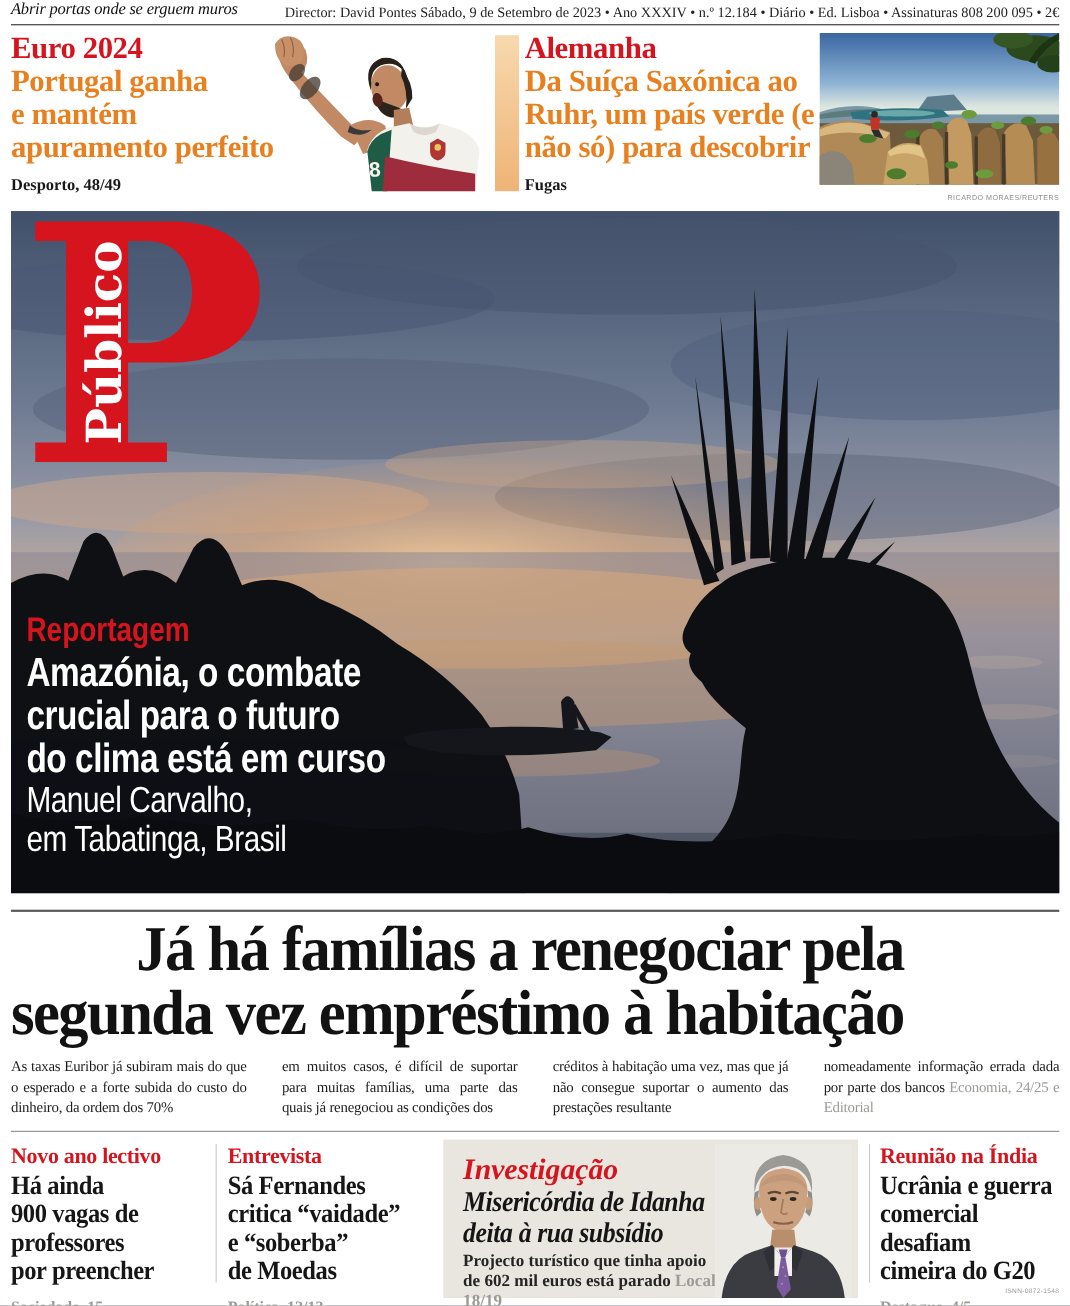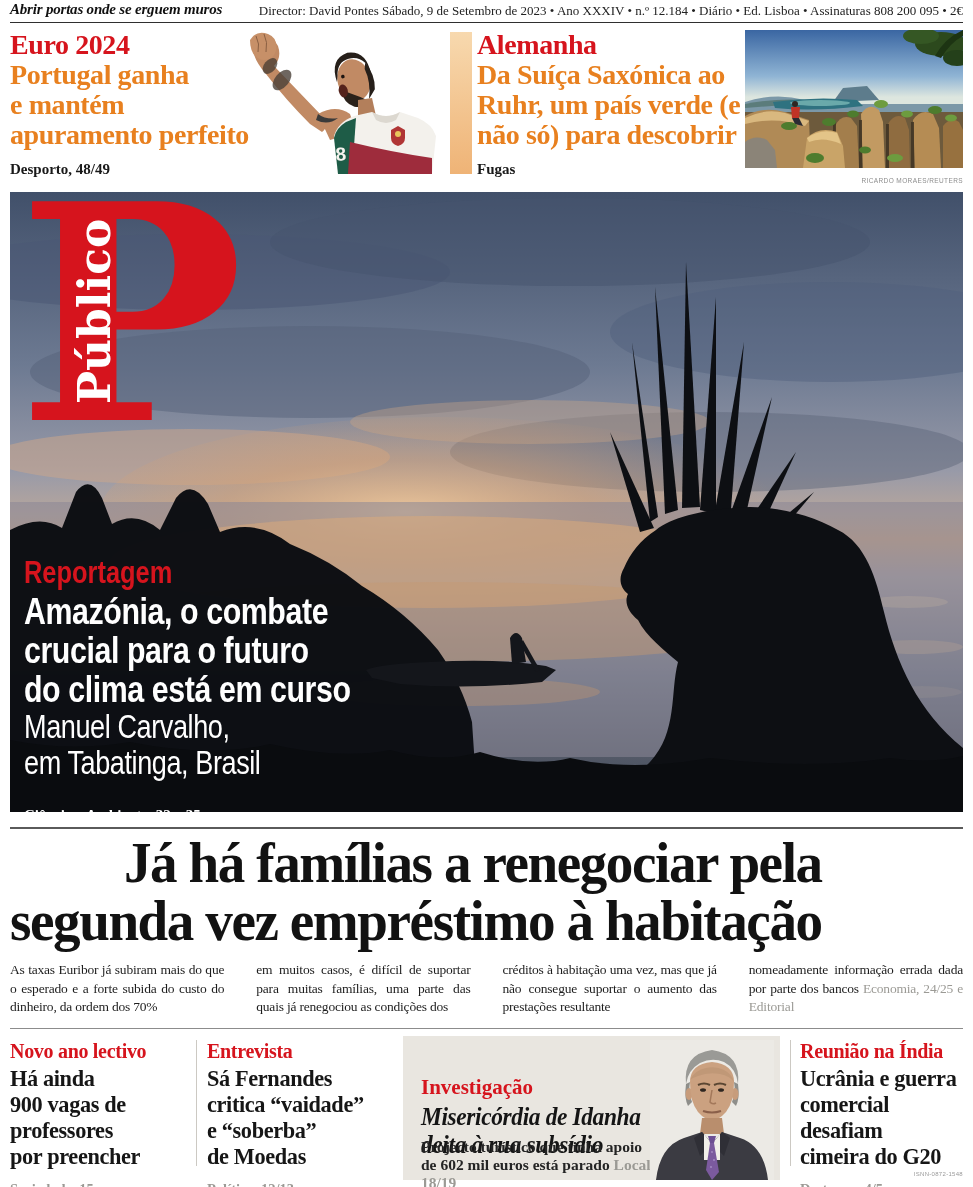--- a/index.html
+++ b/index.html
@@ -9,21 +9,21 @@
 
   
   .rule{position:absolute;left:10px;right:10px;height:0;border-top:1px solid #2f2f2f;}
   .rule-top{top:22px;}
   .rule-mid{top:827px;border-top:2px solid #5a5a5a;}
   .rule-low{top:1028px;border-top:1px solid #8c8c8c;}
   .vrule{position:absolute;top:1040px;height:126px;border-left:1px solid #ccc9c3;}
   .vr1{left:196px;} .vr2{left:790px;}
 
   
-  .slogan{position:absolute;left:10px;top:1px;font-size:15px;font-weight:bold;font-style:italic;letter-spacing:-0.2px;color:#111;}
+  .slogan{position:absolute;left:10px;top:1px;font-size:15px;font-weight:normal;font-style:italic;letter-spacing:-0.2px;color:#111;}
   .topmeta{position:absolute;right:10px;top:3px;font-size:13px;color:#222;white-space:nowrap;}
   .topmeta .b{font-weight:normal;text-align:right;}
 
   
   .story-top{position:absolute;top:30px;z-index:2;}
   .story-a{left:10px;width:330px;}
   .story-b{left:477px;width:275px;}
   .kicker-top{font-size:28px;line-height:30px;font-weight:bold;color:var(--accent-red,#d6141d);letter-spacing:-0.4px;}
   .hl-orange{font-size:28px;line-height:30px;font-weight:bold;color:var(--accent-orange,#e8801f);letter-spacing:-0.4px;}
   .ref-dark{font-size:15px;font-weight:bold;margin-top:11px;color:#191919;}
@@ -55,21 +55,21 @@
   .bstory{position:absolute;top:1040px;}
   .b1{left:10px;width:180px;} .b2{left:207px;width:190px;} .b4{left:800px;width:166px;}
   .kicker-b{font-size:20px;font-weight:bold;color:var(--accent-red,#d6141d);letter-spacing:-.3px;line-height:22px;margin-bottom:3px;}
   .hl-b{font-size:24px;font-weight:bold;line-height:26px;letter-spacing:-.4px;color:#161616;}
   .hl-b .ln{display:block;transform:scaleX(.93);transform-origin:0 0;white-space:nowrap;}
   .ref-b{font-size:14.5px;font-weight:bold;color:var(--ref-gray,#9b9a95);margin-top:12px;}
 
   
   .invbox{position:absolute;left:403px;top:1036px;width:377px;height:144px;background:var(--box-bg,#e9e6e0);}
   .inv-text{position:absolute;left:18px;top:16px;}
-  .kicker-i{font-size:21px;font-weight:bold;color:var(--accent-red,#d6141d);line-height:23px;margin-bottom:4px;margin-top:24px;}
+  .kicker-i{font-size:27px;font-weight:bold;font-style:italic;color:var(--accent-red,#d6141d);line-height:23px;margin-bottom:4px;}
   .hl-i{font-size:26px;font-weight:bold;font-style:italic;line-height:28px;letter-spacing:-.4px;color:#151515;}
   .hl-i .ln{display:block;transform:scaleX(.9);transform-origin:0 0;white-space:nowrap;}
   .inv-deck{position:absolute;left:18px;top:102px;width:240px;font-size:15.5px;font-weight:bold;line-height:18px;color:#242424;}
   .photo-portrait{position:absolute;right:6px;bottom:0;width:124px;height:140px;}
 
   .issn{position:absolute;right:10px;top:1171px;font-family:"Liberation Sans",sans-serif;
         font-size:6px;color:#9a9a9a;letter-spacing:.3px;}
 </style>
 </head>
 <body>
@@ -252,21 +252,20 @@
         <text transform="translate(100 212) rotate(-90)" font-family="DejaVu Serif, serif" font-size="44" font-weight="bold" fill="#ffffff">Público</text>
       </g>
     </svg>
     <div class="overlay">
       <span class="cond ov-kicker">Reportagem</span>
       <span class="cond ov-hl">Amazónia, o combate</span>
       <span class="cond ov-hl">crucial para o futuro</span>
       <span class="cond ov-hl">do clima está em curso</span>
       <span class="cond ov-by">Manuel Carvalho,</span>
       <span class="cond ov-by">em Tabatinga, Brasil</span>
-      <div class="ov-ref">Ciência e Ambiente, 32 a 35</div>
     </div>
   </figure>
 
   <div class="rule rule-mid"></div>
 
   <h1 class="lead-hl" style="margin:0;font-weight:bold">
     <div class="lead-line">Já há famílias a renegociar pela</div>
     <div class="lead-line">segunda vez empréstimo à habitação</div>
   </h1>
 

